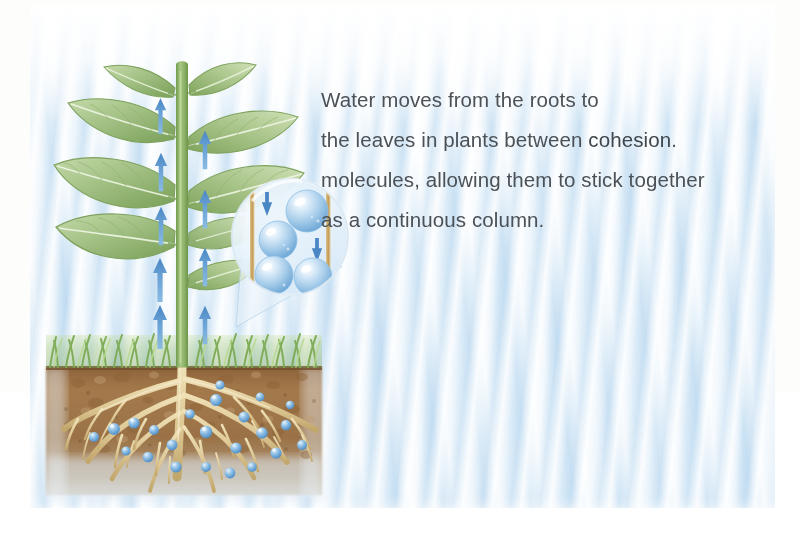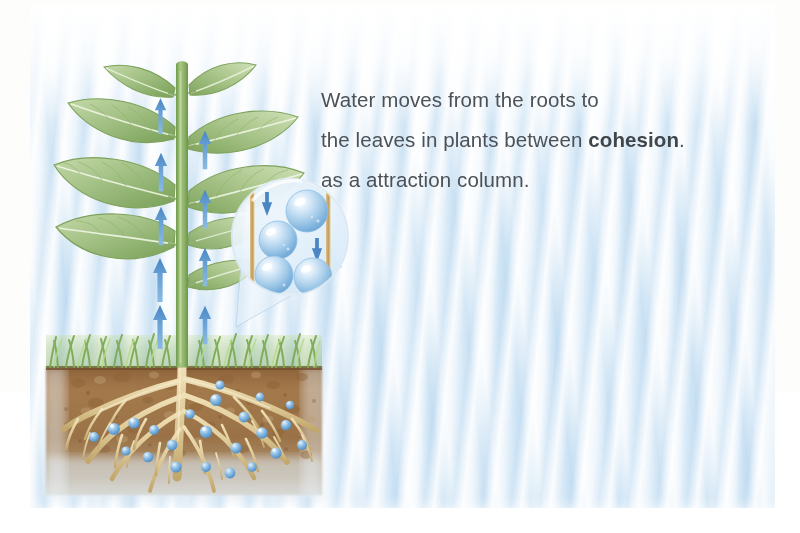--- a/index.html
+++ b/index.html
@@ -73,21 +73,21 @@
 
   
   #textblock{
     position:absolute;left:321px;top:80px;width:445px;
     color:#4b5157;
     font-size:20.5px;
     line-height:40px;
     letter-spacing:.1px;
   }
   #textblock .ln{white-space:nowrap;}
-  #textblock b{font-weight:bold;color:#3f464c;margin-top:19px;}
+  #textblock b{font-weight:normal;color:#3f464c;margin-top:19px;}
 </style>
 </head>
 <body>
 
 <div id="stage">
 
   <div id="panel">
     <div class="sky"></div>
     <div class="clouds"></div>
     <div class="clouds2"></div>
@@ -512,16 +512,17 @@
         <path d="M222 196 A58 58 0 0 1 272 176" fill="none" stroke="#ffffff" stroke-width="3.2" opacity=".75"></path>
       </g>
     </svg>
 
     <div class="panel-edge"></div>
   </div>
 
   <div id="textblock">
     <div class="ln">Water moves from the roots to</div>
     <div class="ln"><span>the leaves in plants between </span><b>cohesion</b><span>.</span></div>
-    <div class="ln">as a attraction column.</div>
+    <div class="ln">molecules, allowing them to stick together</div>
+    <div class="ln">as a continuous column.</div>
   </div>
 
 </div>
 
 </body></html>

